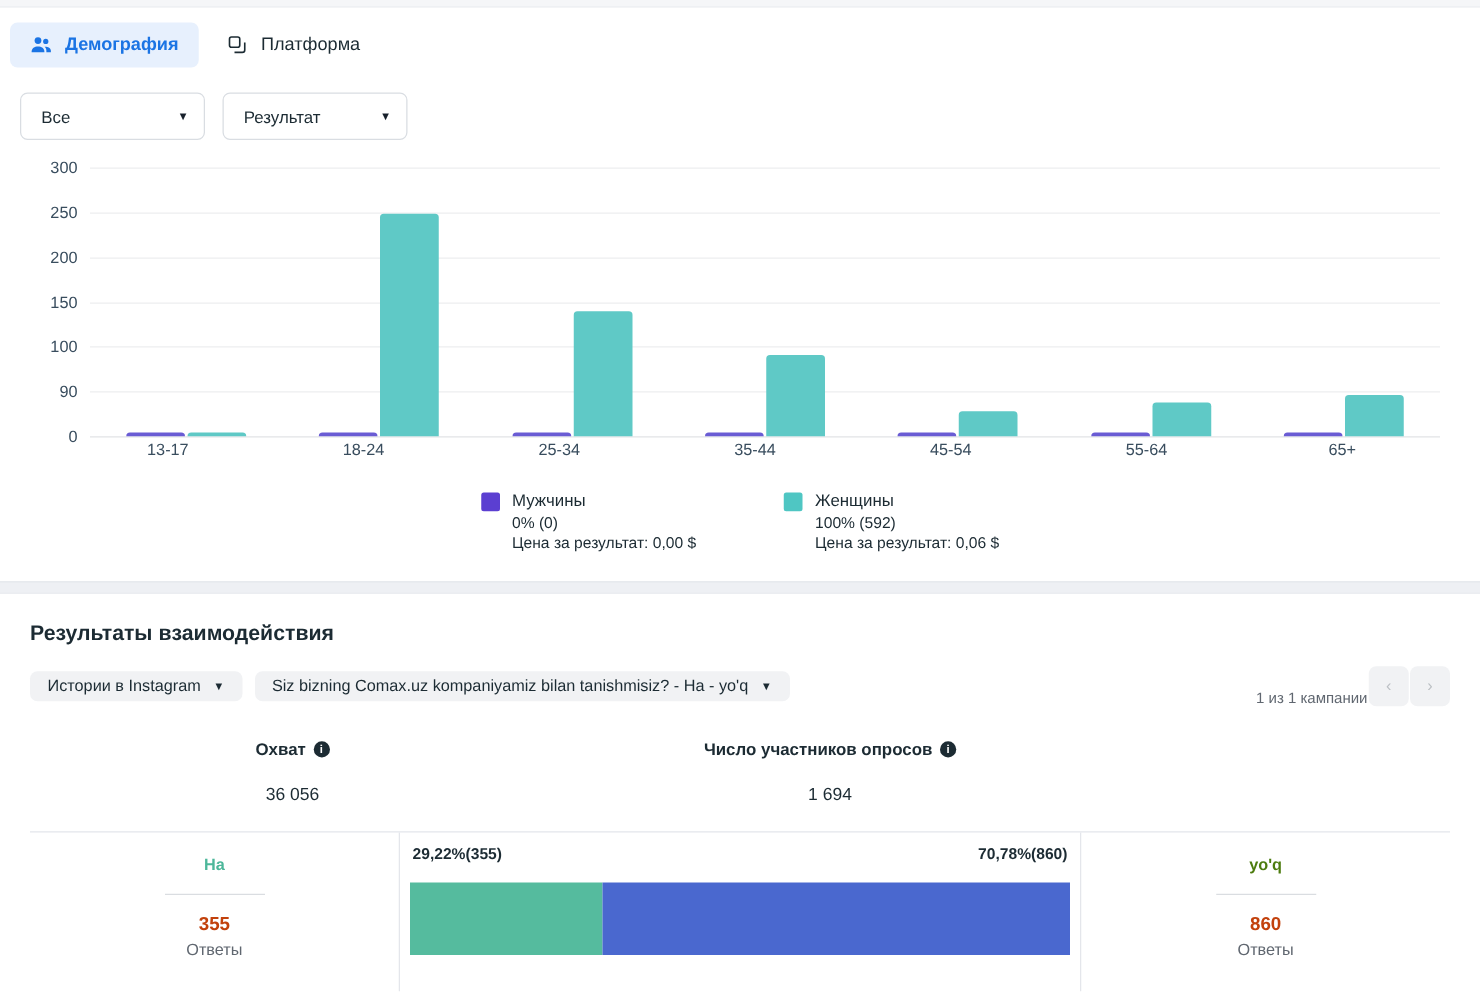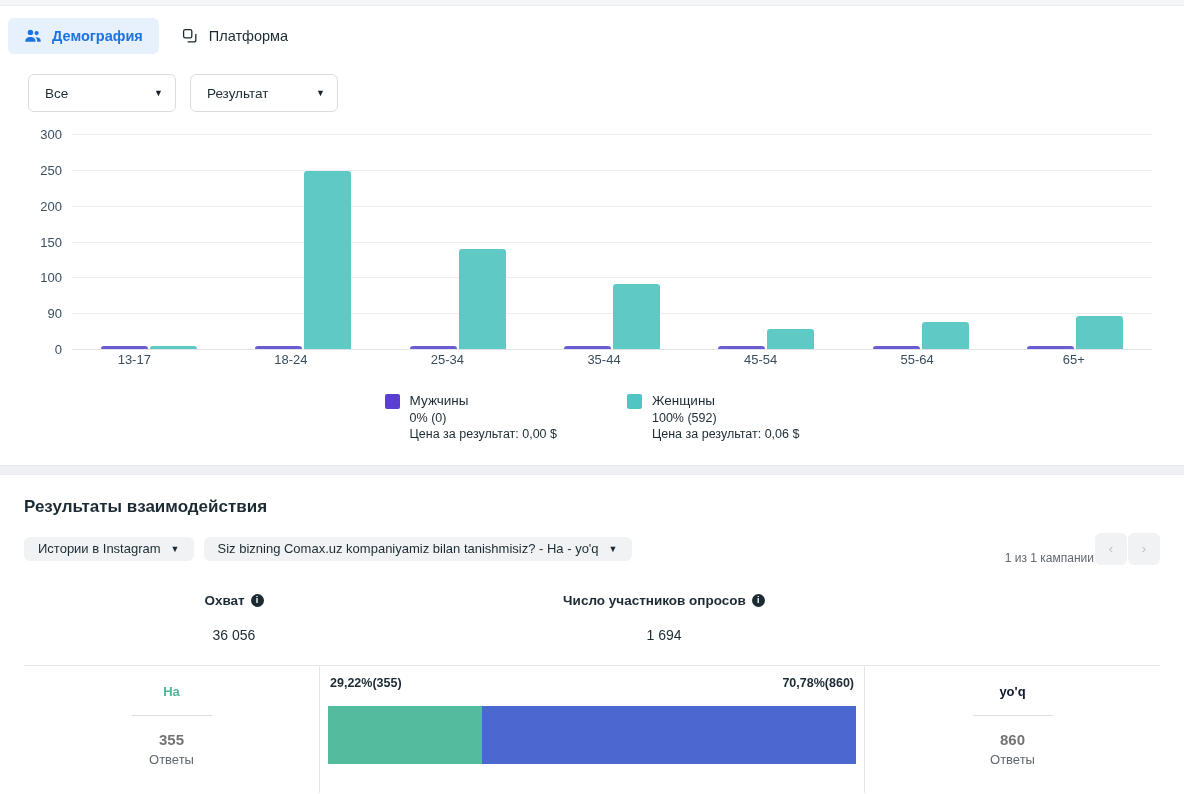--- a/index.html
+++ b/index.html
@@ -24,21 +24,21 @@
     font-size: 14.5px; font-weight: 700; cursor: pointer; white-space: nowrap;
   }
   .tab.active { background: #e7f0fd; color: #1b74e4; }
   .tab.inactive { color: #1c2b33; font-weight: 500; background: transparent; }
   .tab .ico { display: flex; align-items: center; justify-content: center; width: 18px; height: 18px; }
 
   
   .card1 { position: relative; padding: 0 16px; }
   .card1-head { display: flex; align-items: flex-start; justify-content: space-between; padding: 16px 0 0 0; }
   .card1-title { font-size: 17px; font-weight: 700; letter-spacing: -0.1px; color:#1c2b33; padding-top:9px; }
-  .selects { display: flex; gap: 14px; margin-left: 12px; }
+  .selects { display: flex; gap: 14px; }
   .select {
     display: flex; align-items: center; justify-content: space-between;
     min-width: 148px; height: 38px; padding: 0 12px 0 16px;
     border: 1px solid #d9dde2; border-radius: 6px; background: #fff;
     font-size: 13.5px; color: #1c2b33; cursor: pointer;
   }
   .select .caret { margin-left: 18px; font-size: 9px; color: #17202b; }
 
   
   .chart-wrap { position: relative; height: 250px; margin-top: 22px; }
@@ -111,23 +111,23 @@
   
   .poll { margin-top: 22px; border-top: 1px solid #e4e6eb; display: flex; height: 128px; }
   .poll-side {
     width: 296px; flex: none; text-align: center; padding-top: 18px;
     position: relative;
   }
   .poll-side.right { border-left: 1px solid #e4e6eb; }
   .poll-side.left { border-right: 1px solid #e4e6eb; }
   .poll-opt { font-size: 13px; font-weight: 700; }
   .poll-opt.yes { color: #4db79a; }
-  .poll-opt.no { color: #0f172a; }
+  .poll-opt.no { color: #4d7c0f; }
   .poll-rule { width: 80px; height: 1px; background: #dadde1; margin: 16px auto 0; }
-  .poll-count { font-size: 15px; font-weight: 700; margin-top: 15px; color:#737373; }
+  .poll-count { font-size: 15px; font-weight: 700; margin-top: 15px; color:#c2410c; }
   .poll-answers { font-size: 13px; color: #606770; margin-top: 4px; }
   .poll-mid { flex: 1; position: relative; padding: 10px 8px 0 8px; }
   .poll-pcts { display: flex; justify-content: space-between; font-size: 12.5px; font-weight: 700; color: #1c2b33; padding: 0 2px; }
   .poll-bar { display: flex; height: 58px; margin-top: 16px; }
   .poll-seg.yes { background: #55bb9e; }
   .poll-seg.no { background: #4a68cf; }
 </style>
 </head>
 <body>
 

